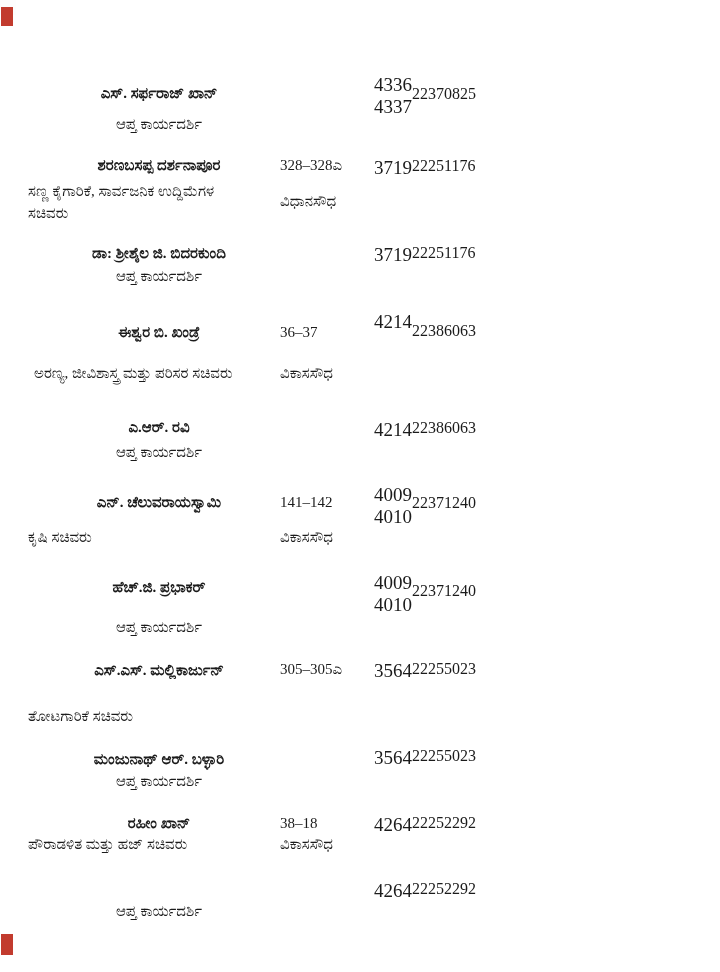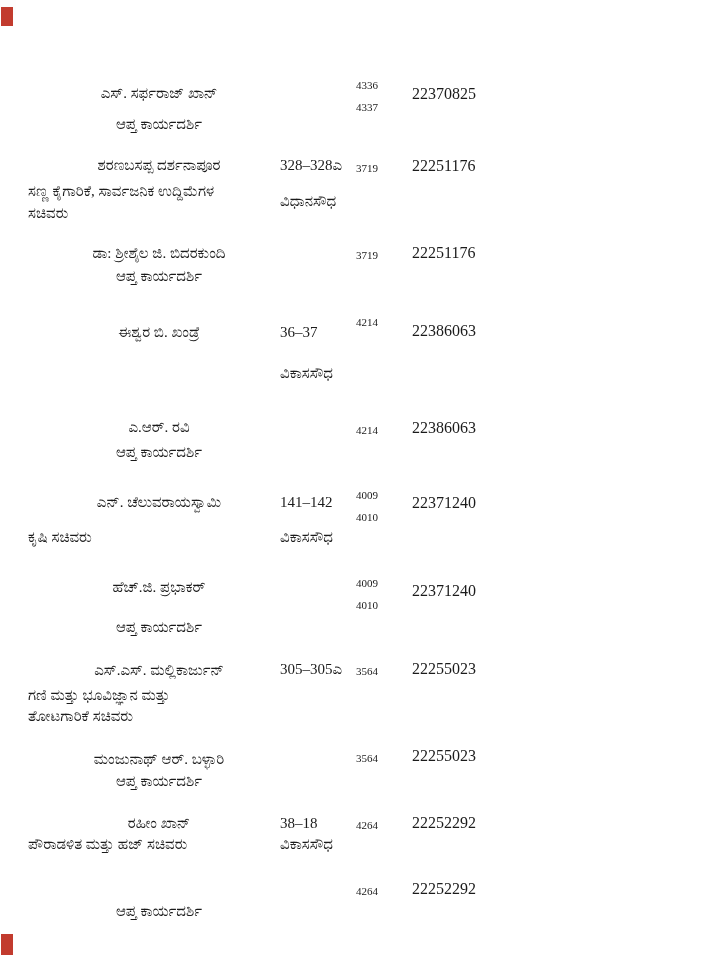--- a/index.html
+++ b/index.html
@@ -1,29 +1,29 @@
 <!DOCTYPE html>
 <html><head>
 <meta charset="utf-8">
 <style>
   html,body{margin:0;padding:0;background:#ffffff;}
   body{width:720px;height:972px;position:relative;overflow:hidden;
        font-family:"Liberation Serif","DejaVu Sans",serif;color:#1b1b1b;}
   .page{position:absolute;inset:0;background:#ffffff;}
   .nm{position:absolute;left:36px;width:246px;text-align:center;
-      font-weight:normal;font-size:15px;line-height:18px;}
+      font-weight:bold;font-size:15px;line-height:18px;}
   .rl{position:absolute;left:36px;width:246px;text-align:center;
       font-size:15px;line-height:18px;}
   .sub{position:absolute;left:28px;width:262px;
        font-size:15px;line-height:18px;}
   .wide{left:34px;width:280px;}
   .rm{position:absolute;left:280px;width:80px;text-align:left;
       font-size:15px;line-height:18px;}
-  .ex{position:absolute;left:356px;width:56px;text-align:left;
-      font-size:11px;line-height:22px;}
+  .ex{position:absolute;left:356px;width:56px;text-align:right;
+      font-size:19px;line-height:22px;}
   .ph{position:absolute;left:412px;width:100px;
       font-size:16px;line-height:18px;}
   .redmark{position:absolute;left:1px;width:12px;}
   .redmark.top{top:7px;height:19px;}
   .redmark.bottom{top:934px;height:21px;}
   .cornershade{position:absolute;left:0;top:0;width:16px;height:15px;background:#fdfdfd;}
 </style>
 </head>
 <body>
 
@@ -57,20 +57,21 @@
   </div>
   <div class="ph" style="top:244px">22251176</div>
   <div class="rl" style="top:267px">ಆಪ್ತ ಕಾರ್ಯದರ್ಶಿ</div>
 
   <div class="nm" style="top:323px">ಈಶ್ವರ ಬಿ. ಖಂಡ್ರೆ</div>
   <div class="rm" style="top:323px">36–37</div>
   <div class="ex" style="top:311px">
     <div>4214</div>
   </div>
   <div class="ph" style="top:322px">22386063</div>
+  <div class="sub wide" style="top:364px">ಅರಣ್ಯ, ಜೀವಿಶಾಸ್ತ್ರ ಮತ್ತು ಪರಿಸರ ಸಚಿವರು</div>
   <div class="rm" style="top:364px">ವಿಕಾಸಸೌಧ</div>
 
   <div class="nm" style="top:418px">ಎ.ಆರ್. ರವಿ</div>
   <div class="ex" style="top:419px">
     <div>4214</div>
   </div>
   <div class="ph" style="top:419px">22386063</div>
   <div class="rl" style="top:443px">ಆಪ್ತ ಕಾರ್ಯದರ್ಶಿ</div>
 
   <div class="nm" style="top:493px">ಎನ್. ಚೆಲುವರಾಯಸ್ವಾಮಿ</div>
@@ -90,21 +91,20 @@
   </div>
   <div class="ph" style="top:582px">22371240</div>
   <div class="rl" style="top:618px">ಆಪ್ತ ಕಾರ್ಯದರ್ಶಿ</div>
 
   <div class="nm" style="top:661px">ಎಸ್.ಎಸ್. ಮಲ್ಲಿಕಾರ್ಜುನ್</div>
   <div class="rm" style="top:660px">305–305ಎ</div>
   <div class="ex" style="top:660px">
     <div>3564</div>
   </div>
   <div class="ph" style="top:660px">22255023</div>
-  <div class="sub" style="top:686px">ಗಣಿ ಮತ್ತು ಭೂವಿಜ್ಞಾನ ಮತ್ತು</div>
   <div class="sub" style="top:707px">ತೋಟಗಾರಿಕೆ ಸಚಿವರು</div>
 
   <div class="nm" style="top:750px">ಮಂಜುನಾಥ್ ಆರ್. ಬಳ್ಳಾರಿ</div>
   <div class="ex" style="top:747px">
     <div>3564</div>
   </div>
   <div class="ph" style="top:747px">22255023</div>
   <div class="rl" style="top:772px">ಆಪ್ತ ಕಾರ್ಯದರ್ಶಿ</div>
 
   <div class="nm" style="top:814px">ರಹೀಂ ಖಾನ್</div>

